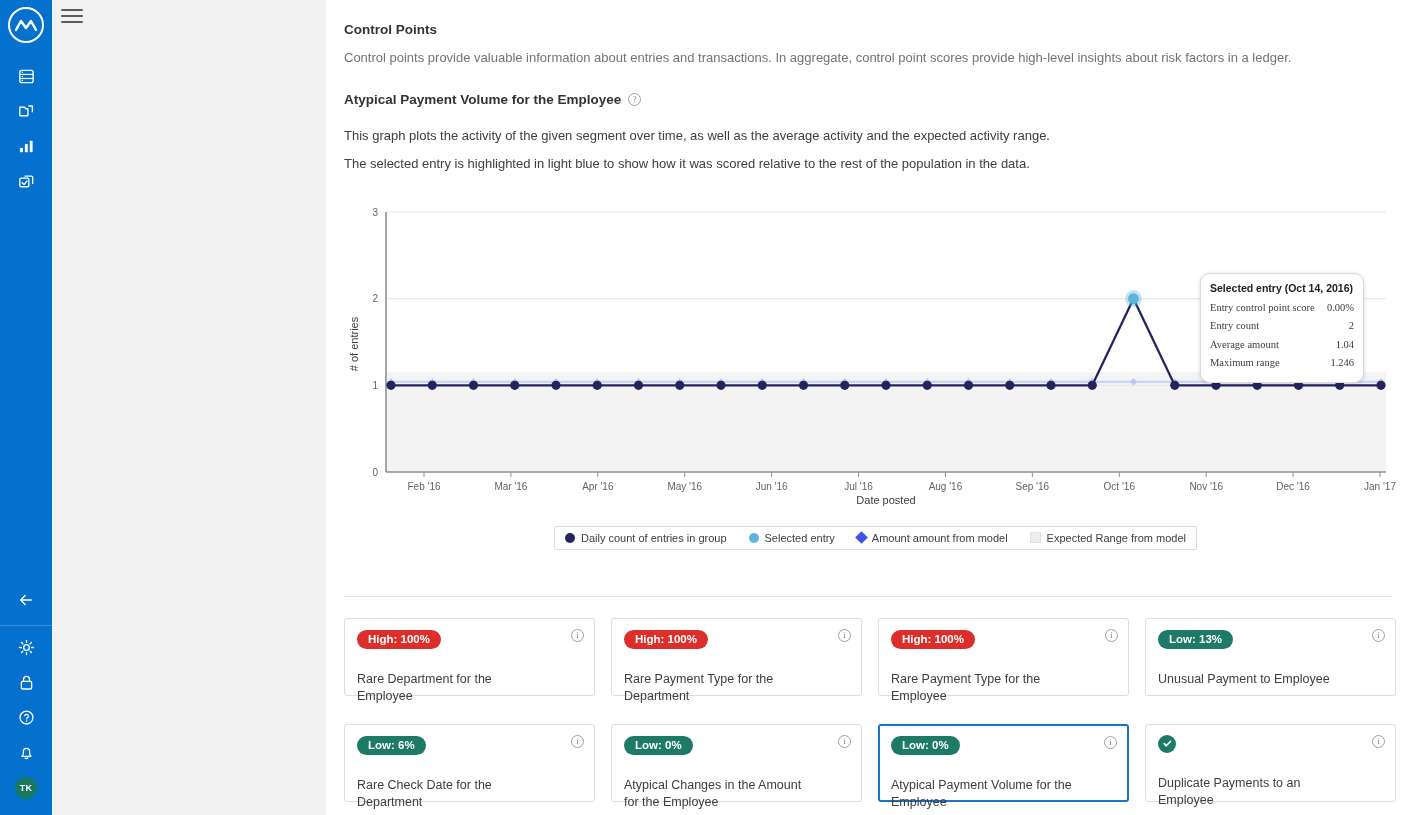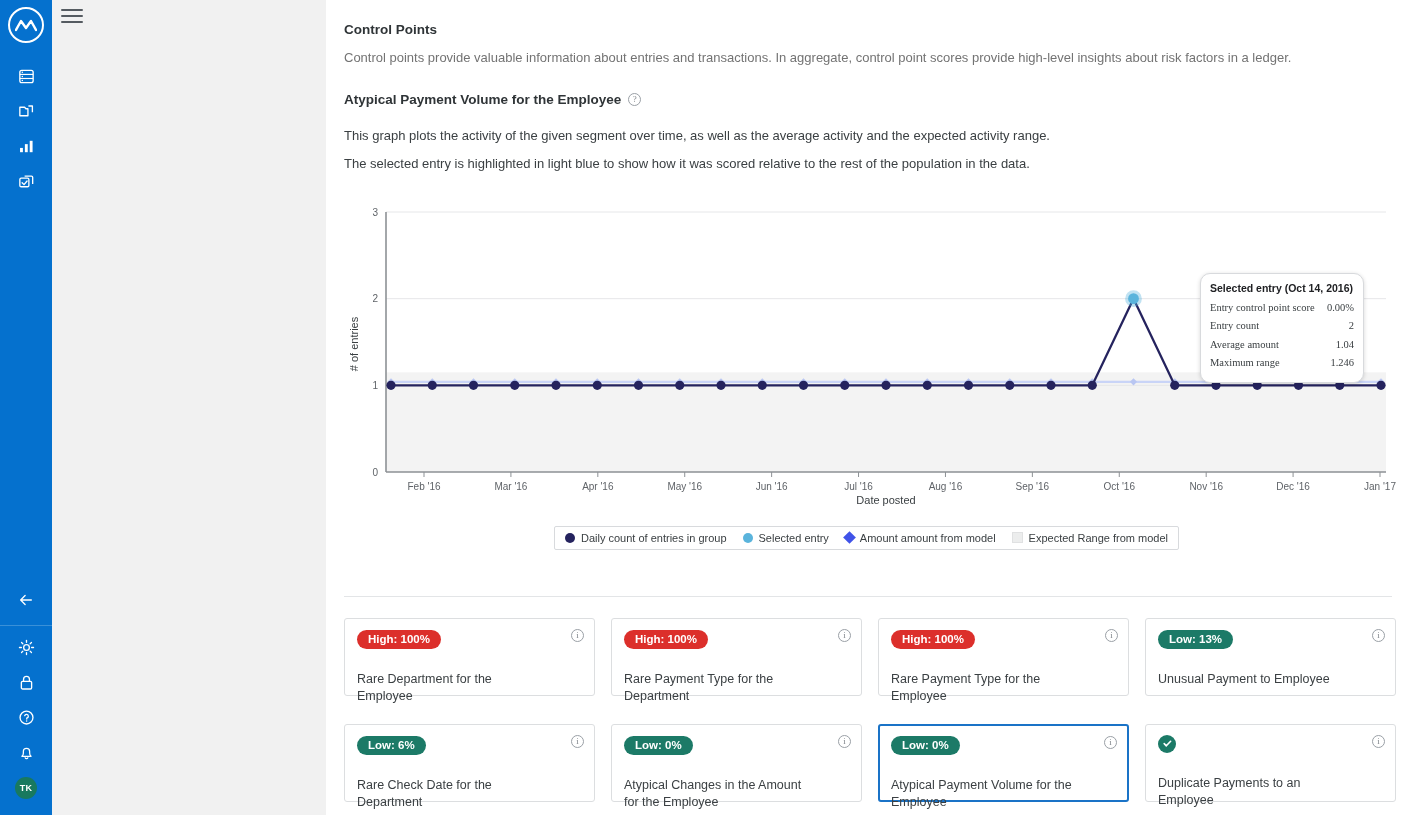--- a/index.html
+++ b/index.html
@@ -104,21 +104,21 @@
   .tt-v { white-space: nowrap; }
 
   
   .legend {
     position: absolute; left: 210px; top: 322px;
     display: flex; align-items: center;
     border: 1px solid #d8dadd; border-radius: 2px;
     background: #ffffff;
     padding: 5px 10px;
     font-size: 11px; color: #3b4043;
-    gap: 16px;
+    gap: 22px;
   }
   .leg-item { display: flex; align-items: center; gap: 6px; cursor: pointer; }
   .leg-dot { width: 10px; height: 10px; border-radius: 50%; }
   .leg-diamond { width: 9px; height: 9px; transform: rotate(45deg); }
   .leg-square { width: 11px; height: 11px; background: #eceded; border: 1px solid #e0e1e2; }
 
   
   .hr { width: 1048px; height: 1px; background: #e3e5e7; margin: 22px 0 0 0; }
 
   

